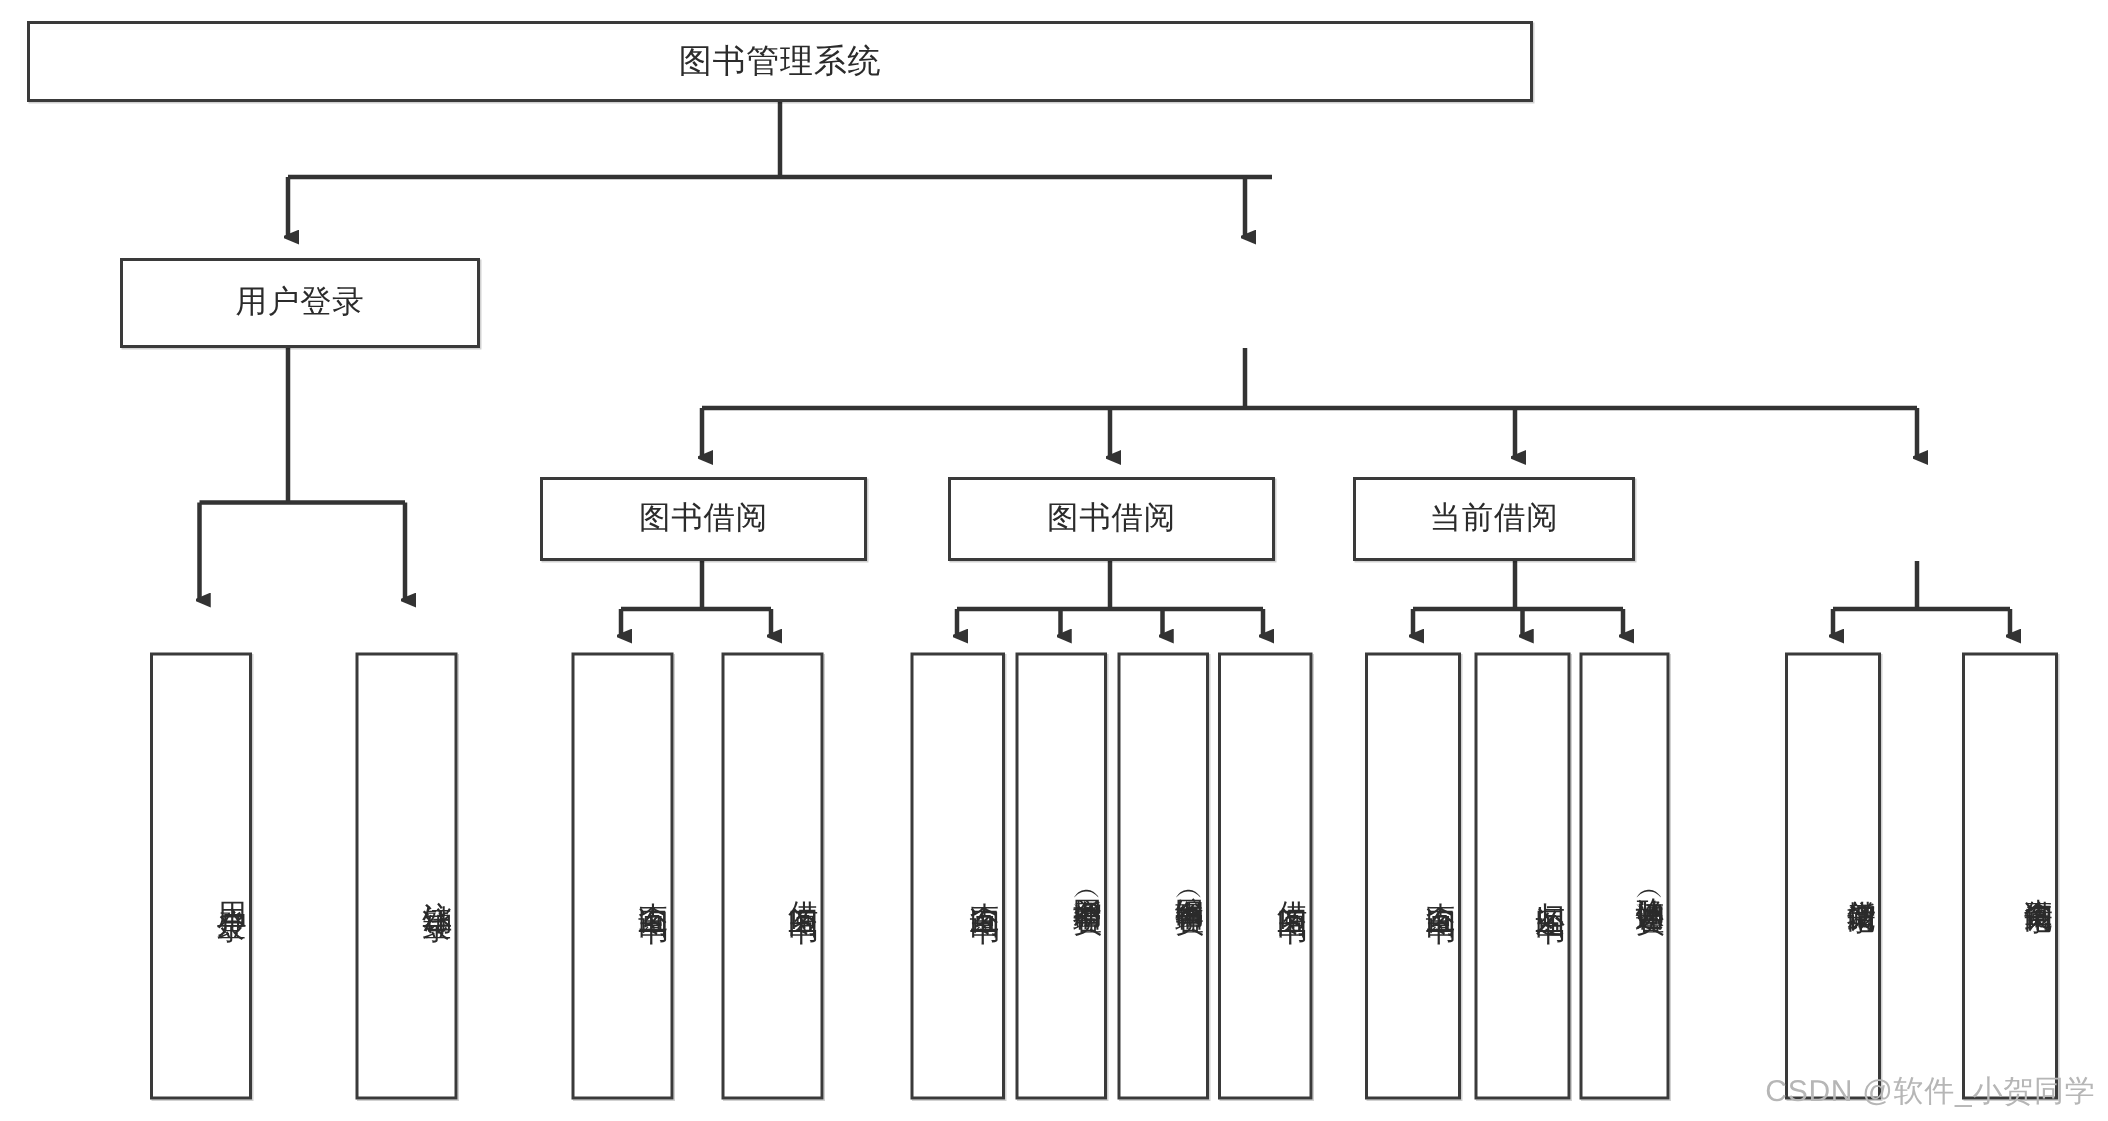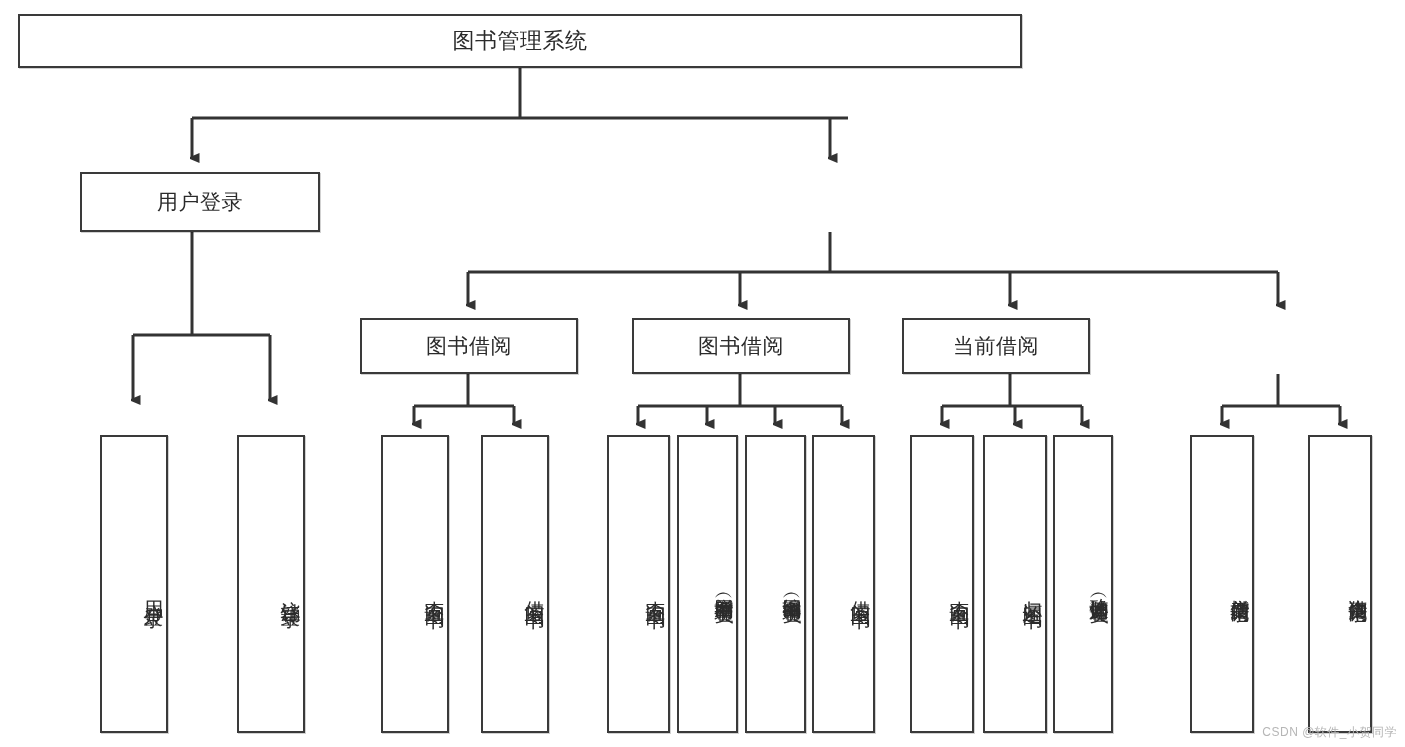--- a/index.html
+++ b/index.html
@@ -58,21 +58,21 @@
   }
   .node.vertical.tall-text {
     font-size: 19px;
     letter-spacing: 1px;
     padding-top: 6px;
   }
   .watermark {
     position: absolute;
     right: 8px;
     bottom: 6px;
-    font-size: 12px;
+    font-size: 20px;
     color: #b6b6b6;
     letter-spacing: 0.5px;
     user-select: none;
     white-space: nowrap;
     text-align: right;
   }
 </style>
 </head>
 <body>
 

